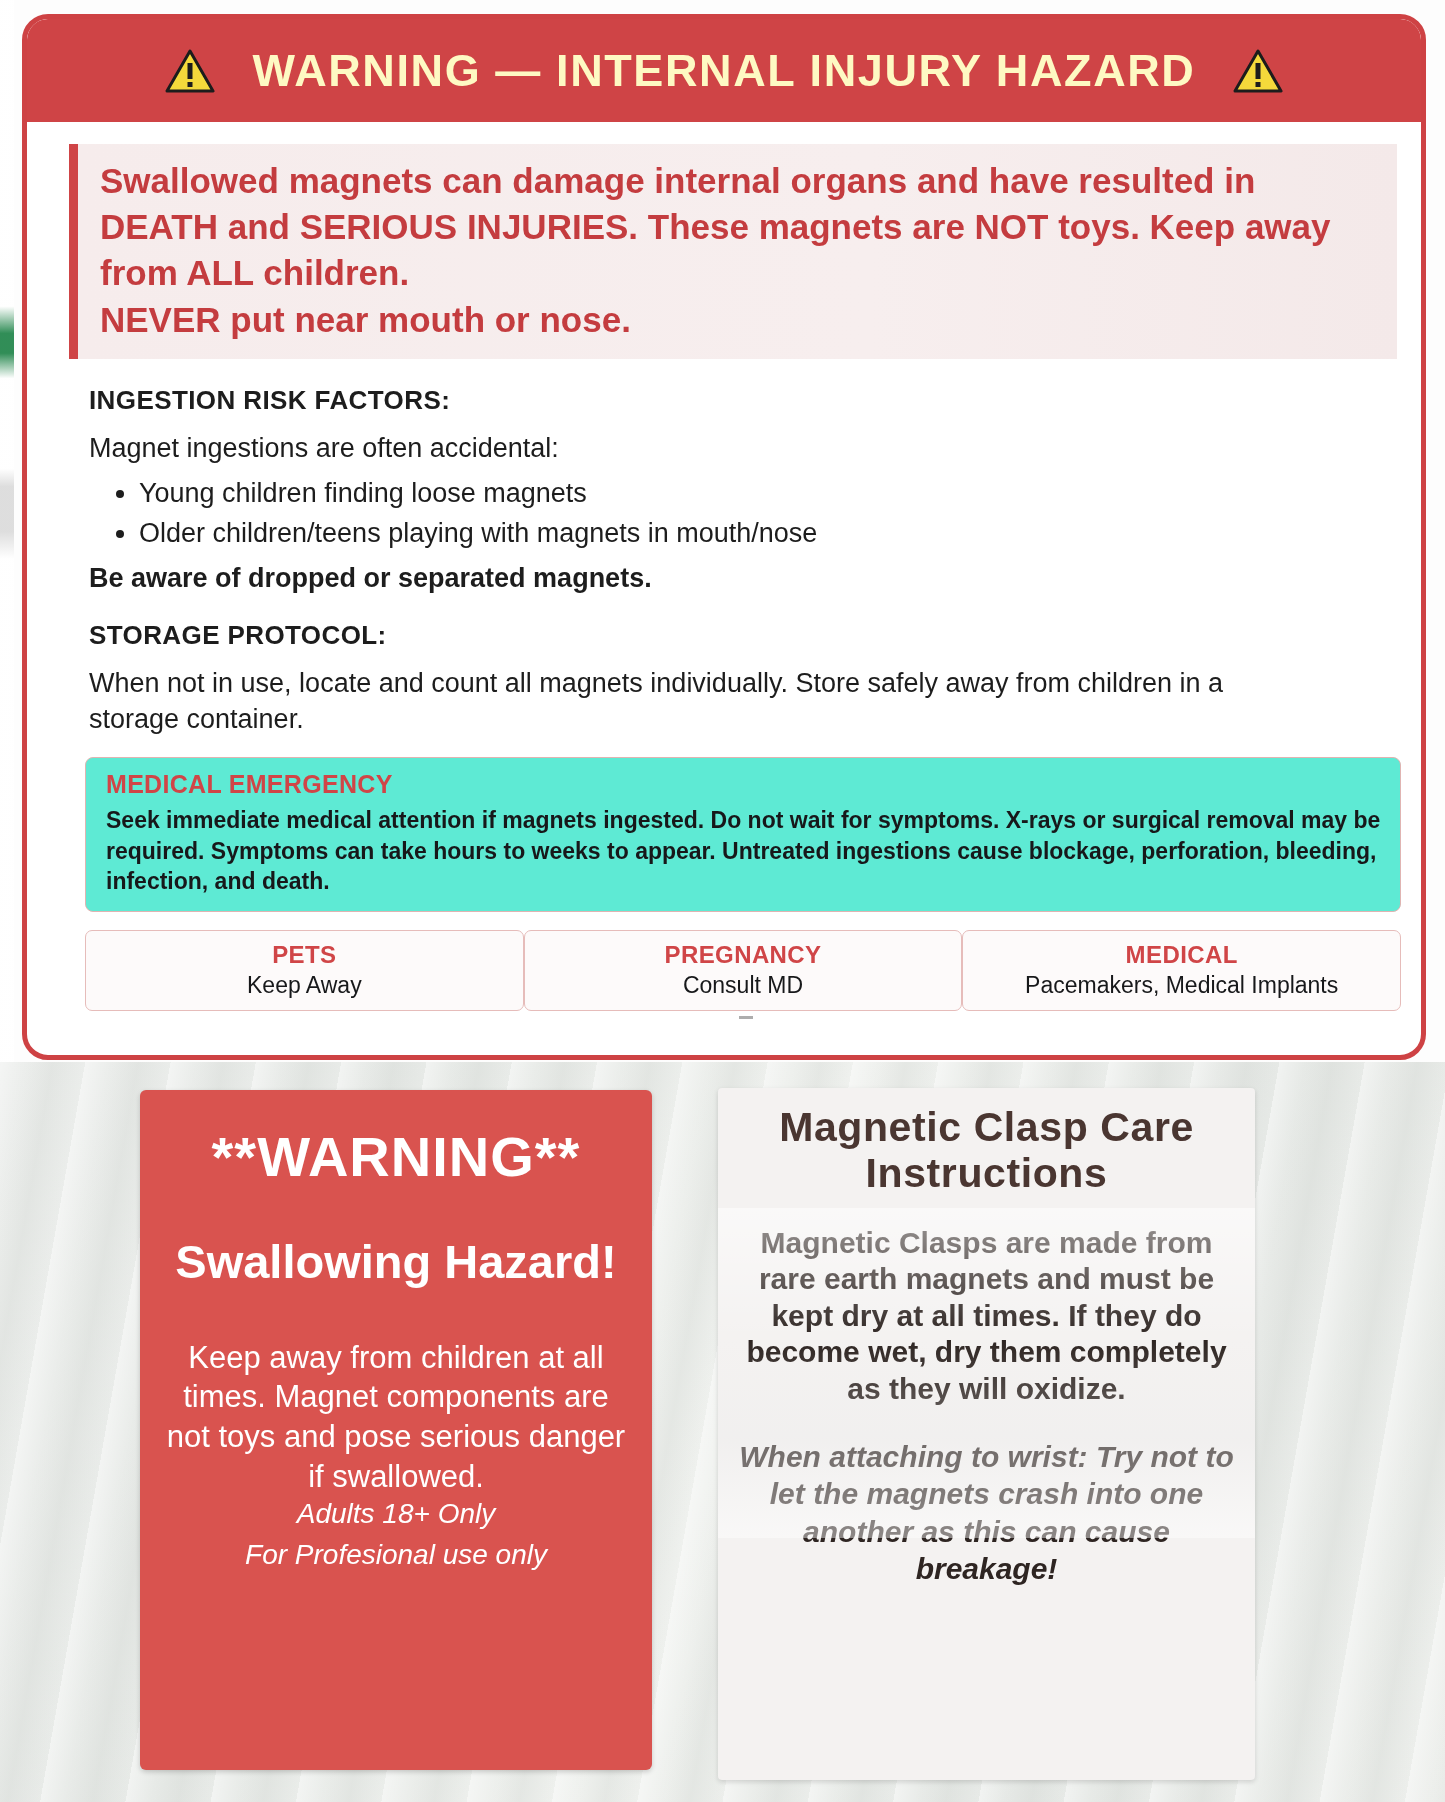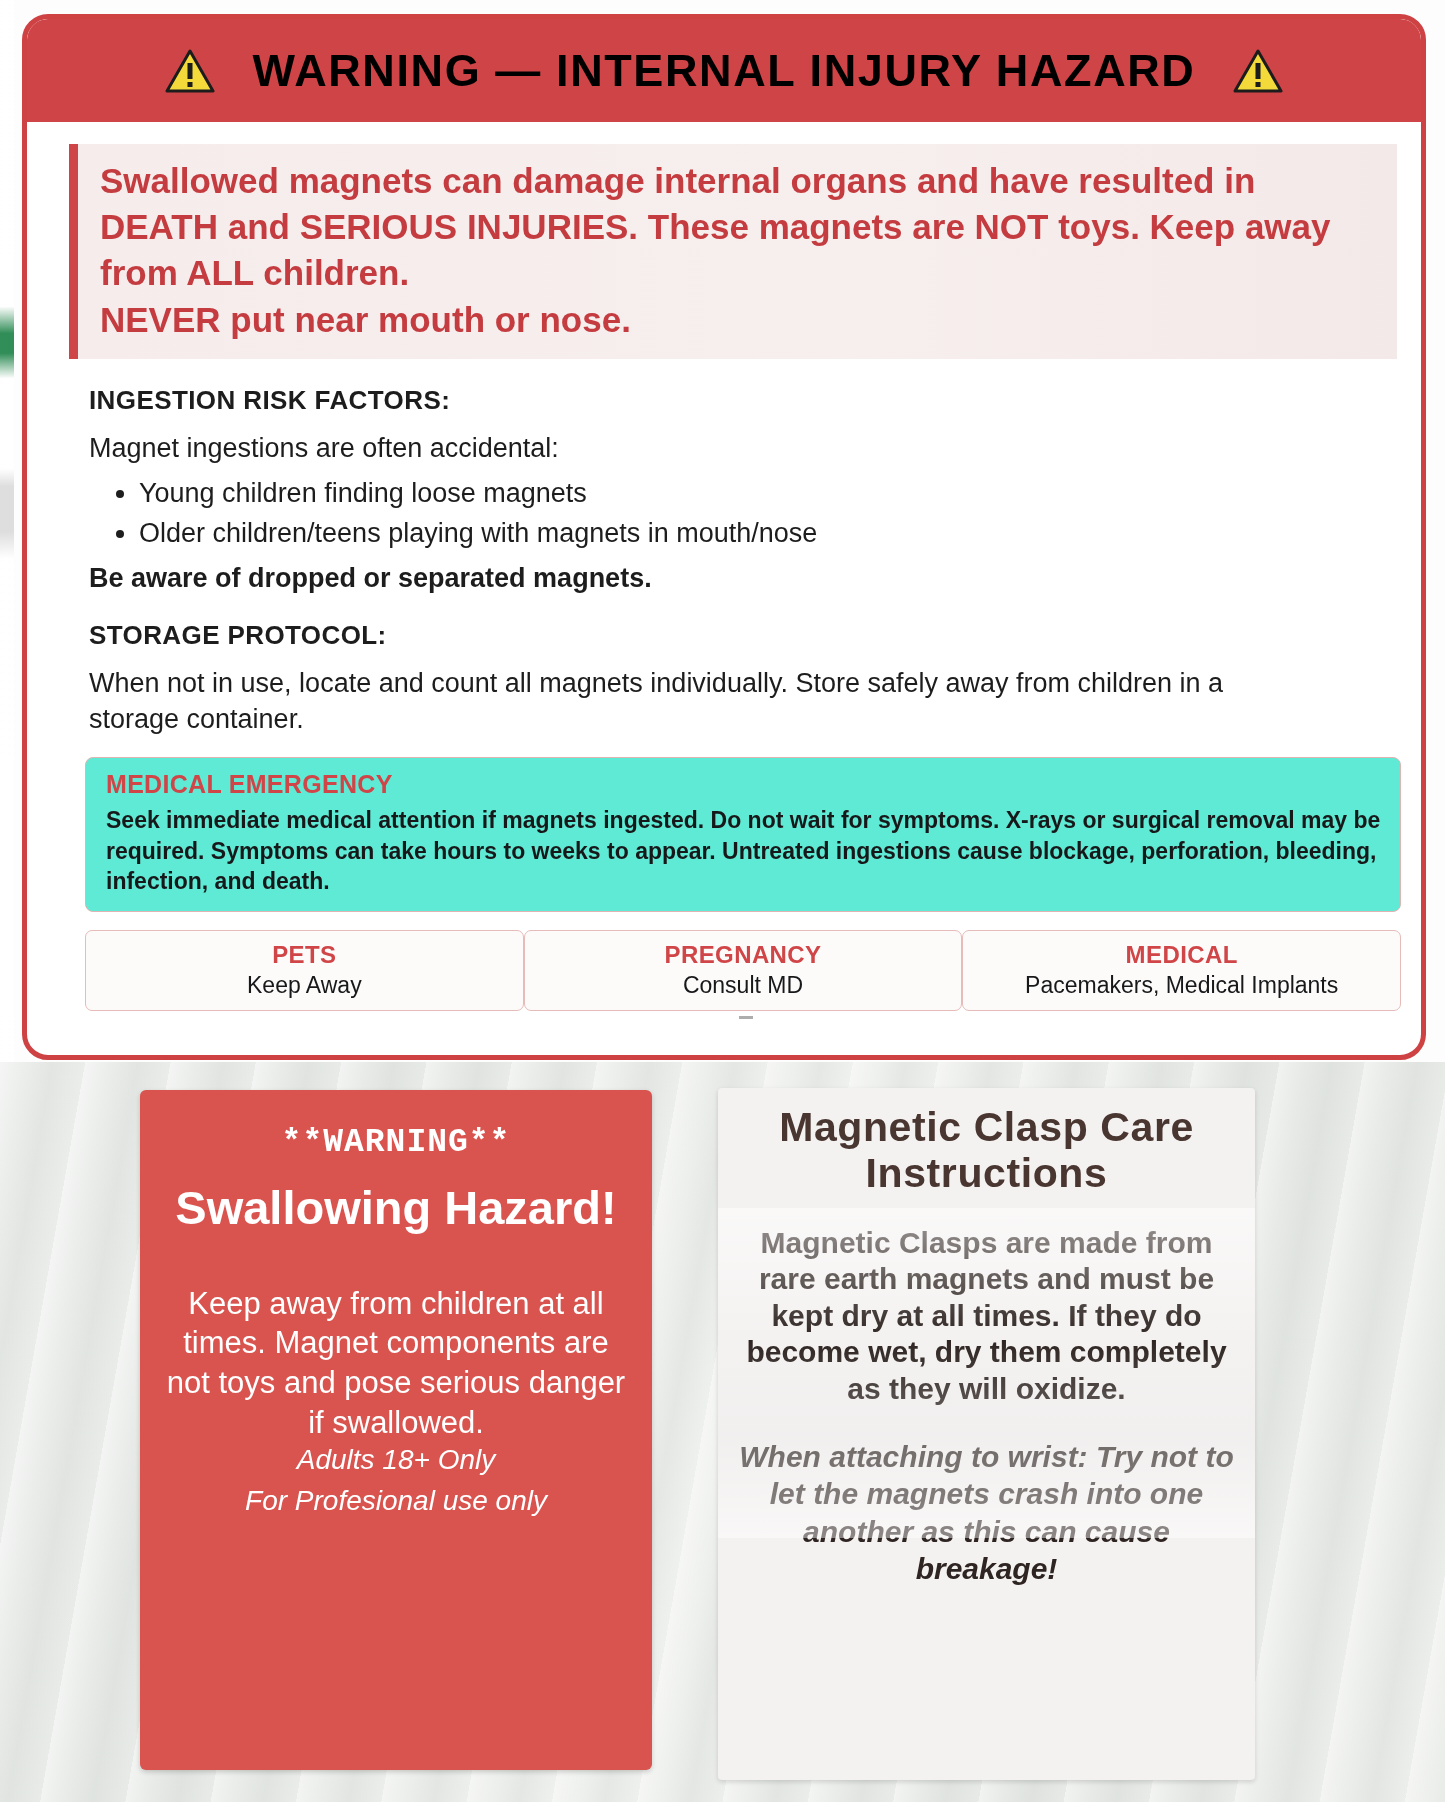--- a/index.html
+++ b/index.html
@@ -48,21 +48,21 @@
     height: 103px;
     background: #cf4446;
     display: flex;
     align-items: center;
     justify-content: center;
     gap: 38px;
     border-radius: 20px 20px 0 0;
     position: relative;
   }
   .card-header .title {
-    color: #000000;
+    color: #fef9c3;
     font-size: 45px;
     font-weight: bold;
     letter-spacing: 1.6px;
     white-space: nowrap;
   }
   .tri-icon {
     width: 50px;
     height: 44px;
     position: relative;
     flex: none;
@@ -208,32 +208,31 @@
     height: 680px;
     background: #d9534f;
     border-radius: 6px;
     color: #ffffff;
     text-align: center;
     box-sizing: border-box;
     padding: 18px 22px;
     box-shadow: 0 2px 5px rgba(0,0,0,.18);
   }
   .red-tag .rt-warning {
-    font-size: 33px;
+    font-size: 56px;
     font-weight: bold;
     letter-spacing: 1px;
     margin-top: 16px;
     white-space: nowrap;
-    font-family: Liberation Mono, monospace;
   }
   .red-tag .rt-head {
     font-size: 47px;
     font-weight: bold;
     line-height: 1.16;
-    margin-top: 20px;
+    margin-top: 46px;
   }
   .red-tag .rt-body {
     font-size: 31px;
     line-height: 1.28;
     margin-top: 48px;
   }
   .red-tag .rt-foot {
     font-size: 28px;
     font-style: italic;
     line-height: 1.3;

